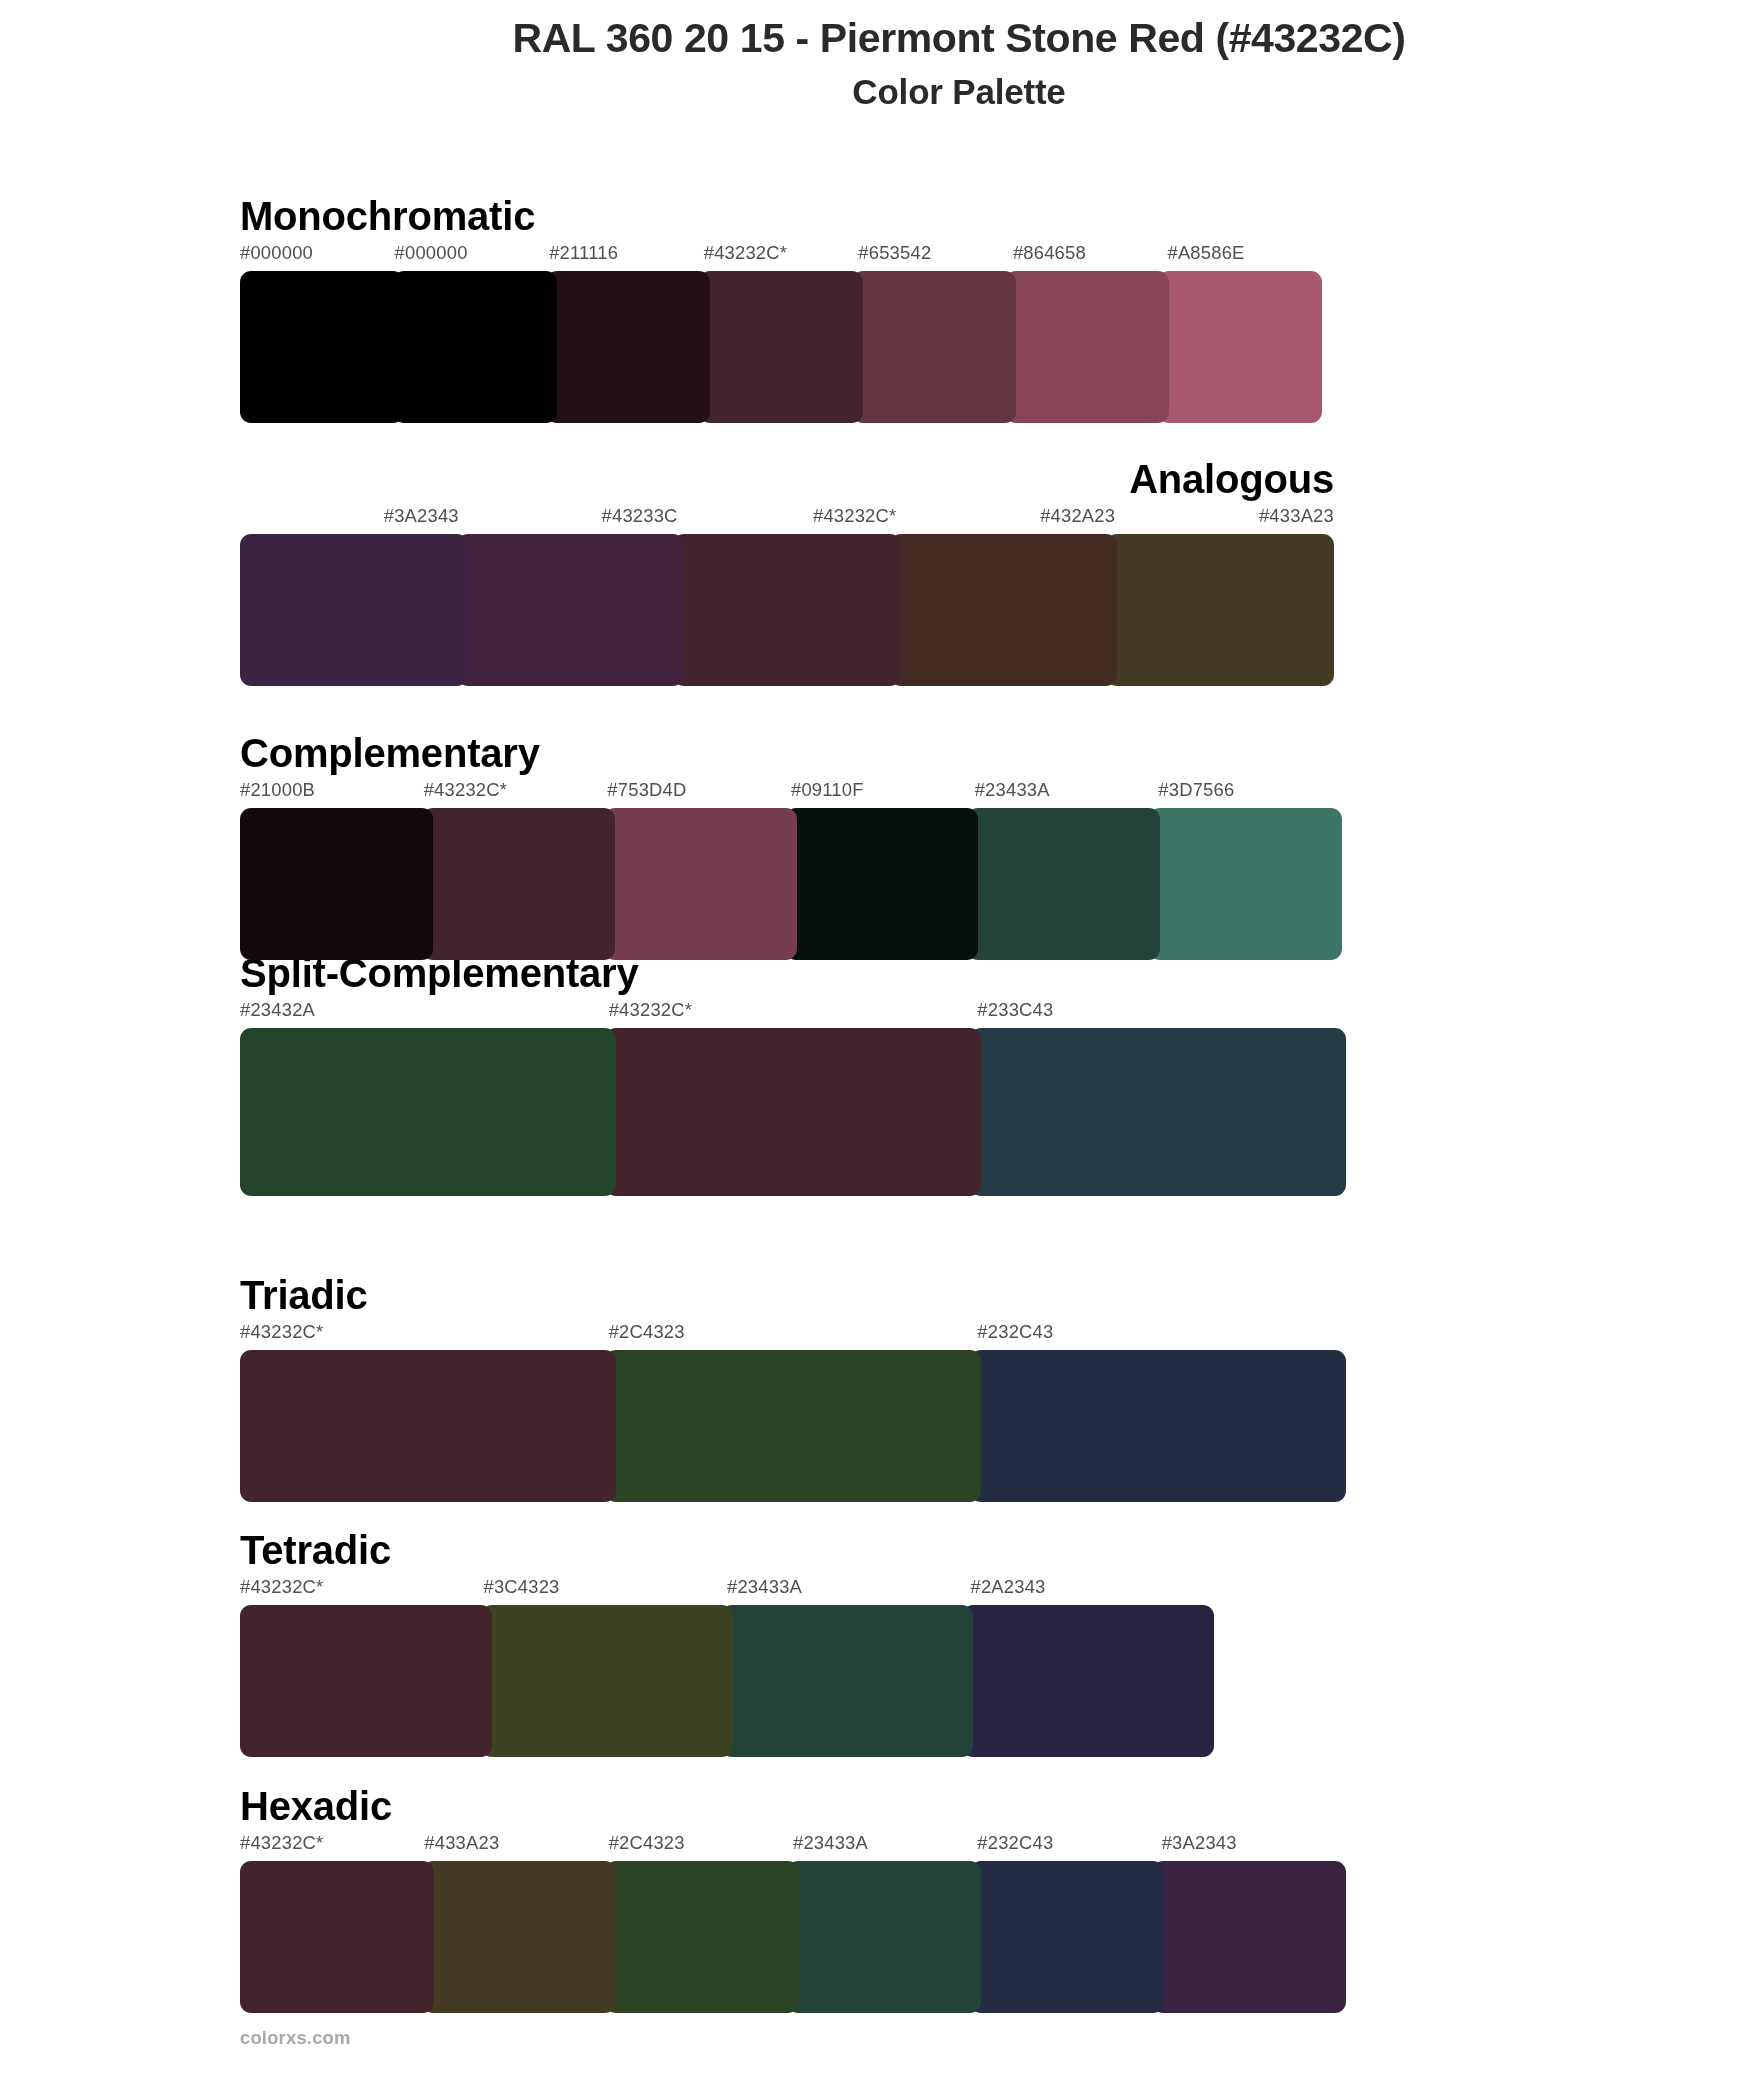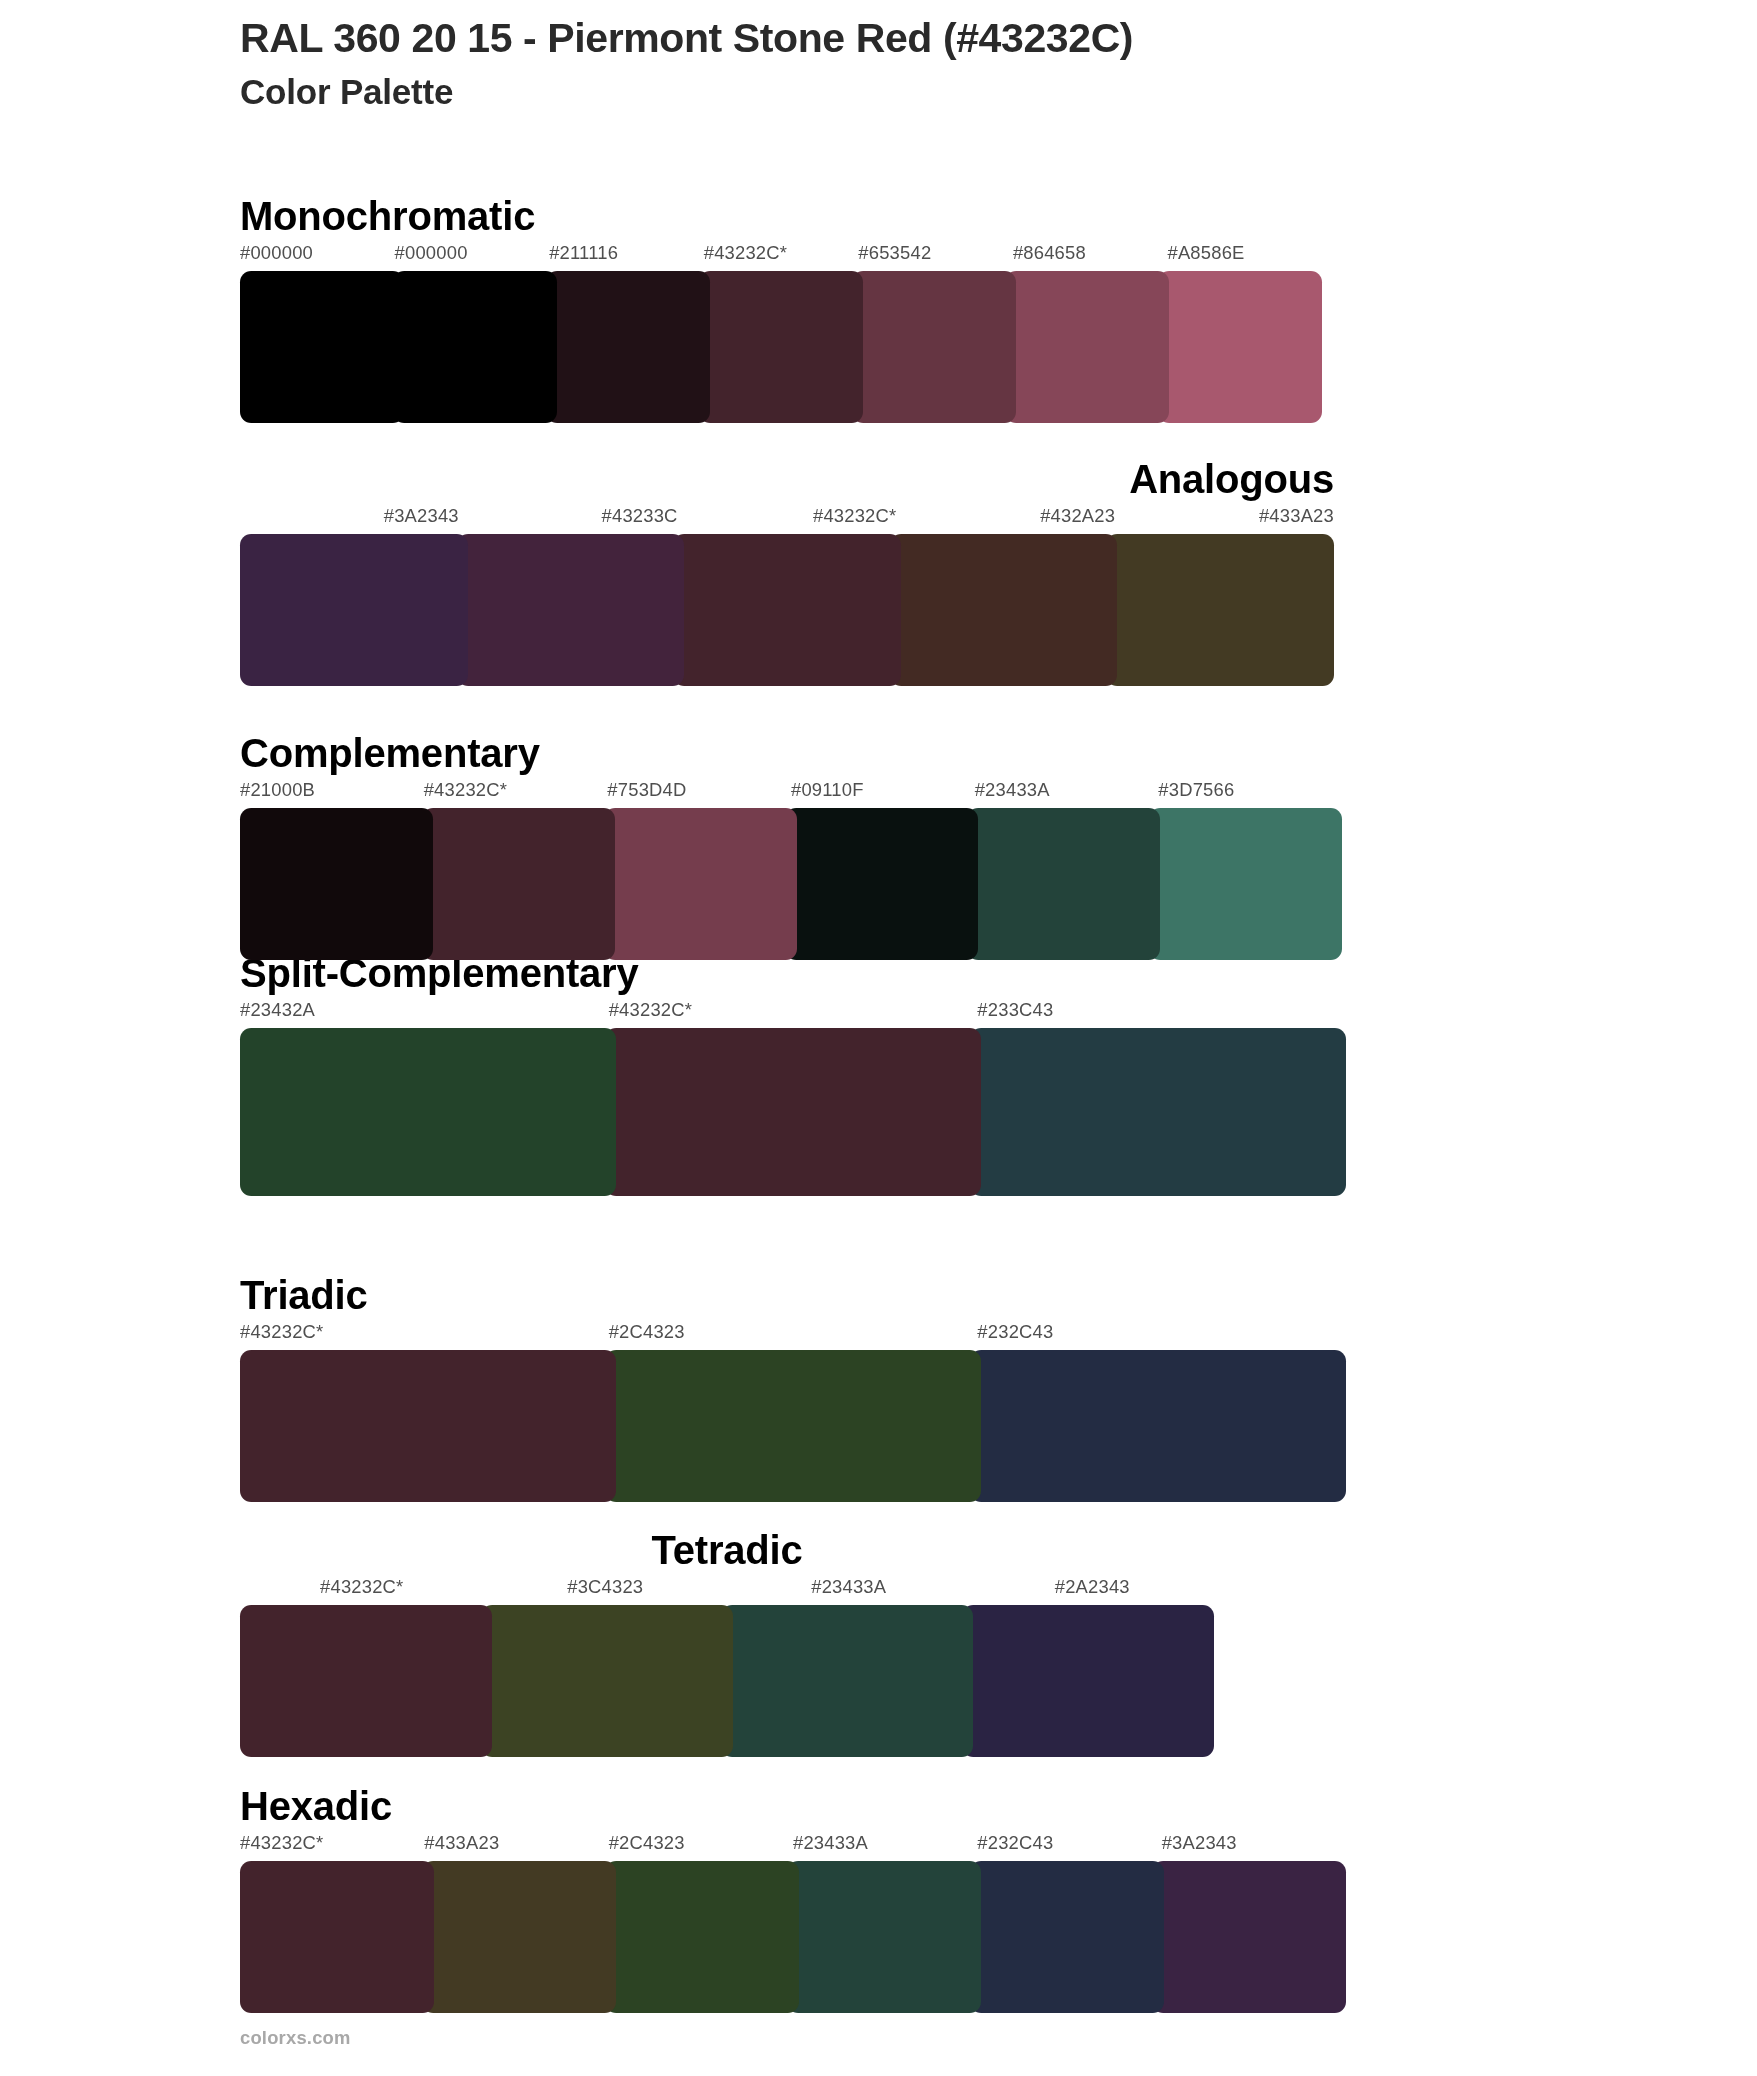--- a/index.html
+++ b/index.html
@@ -22,20 +22,21 @@
     box-sizing: border-box;
     padding: 0;
   }
 
   
   .header {
     position: absolute;
     left: 240px;
     top: 14.4px;
     width: 1438px;
+    text-align: center;
   }
   .title {
     font-size: 41px;
     font-weight: bold;
     color: #2a2a2a;
     letter-spacing: -0.4px;
     line-height: 1.18;
     margin: 0;
     white-space: nowrap;
   }
@@ -188,21 +189,21 @@
           <div class="label" style="flex: 1 1 0px;">#43232C*</div>
           <div class="label" style="flex: 1 1 0px;">#2C4323</div>
           <div class="label" style="flex: 1 1 0px;">#232C43</div>
         </div>
         <div class="swatches" style="height: 152px;">
           <div class="swatch" title="#43232C*" style="background: rgb(67, 35, 44); z-index: 3;"></div>
           <div class="swatch" title="#2C4323" style="background: rgb(44, 67, 35); z-index: 2; margin-left: -11.2px;"></div>
           <div class="swatch" title="#232C43" style="background: rgb(35, 44, 67); z-index: 1; margin-left: -11.2px;"></div>
         </div>
       </div>
-      <div class="section" style="top: 1530px; width: 974px; text-align: center;">
+      <div class="section" style="top: 1530px; width: 974px;">
         <div class="section-title">Tetradic</div>
         <div class="labels">
           <div class="label" style="flex: 1 1 0px;">#43232C*</div>
           <div class="label" style="flex: 1 1 0px;">#3C4323</div>
           <div class="label" style="flex: 1 1 0px;">#23433A</div>
           <div class="label" style="flex: 1 1 0px;">#2A2343</div>
         </div>
         <div class="swatches" style="height: 152px;">
           <div class="swatch" title="#43232C*" style="background: rgb(67, 35, 44); z-index: 4;"></div>
           <div class="swatch" title="#3C4323" style="background: rgb(60, 67, 35); z-index: 3; margin-left: -11.2px;"></div>

